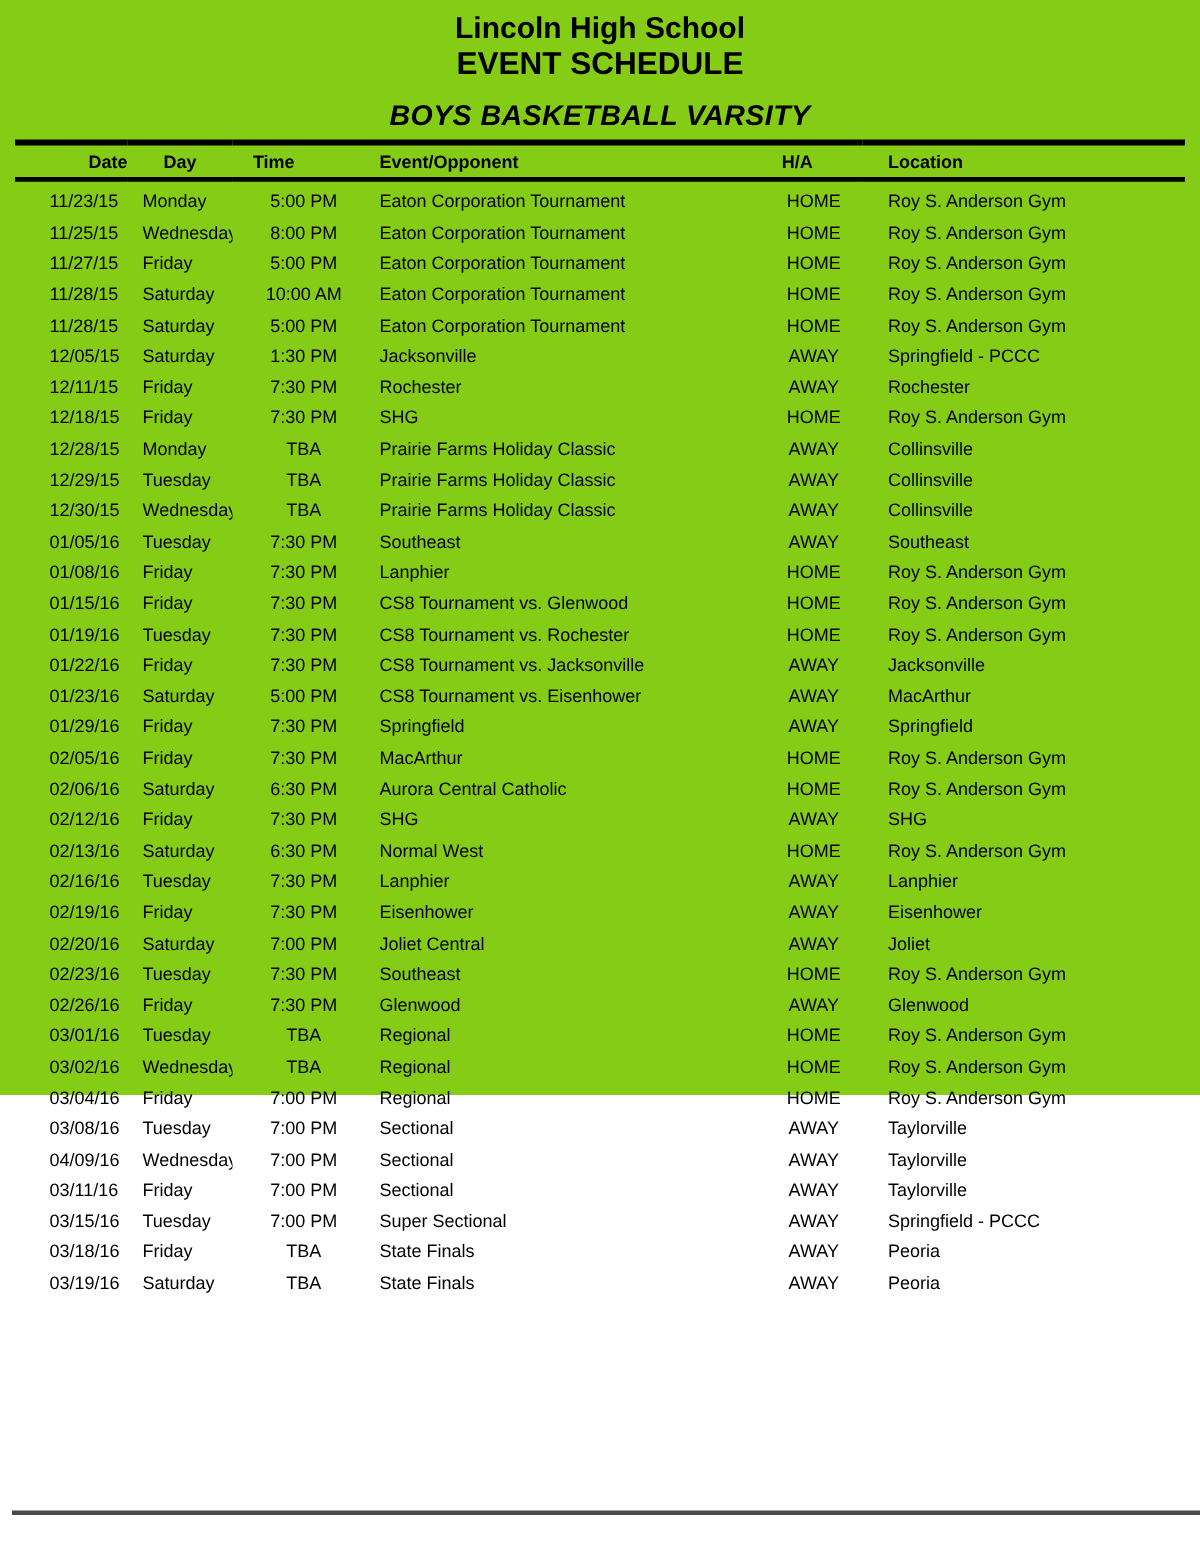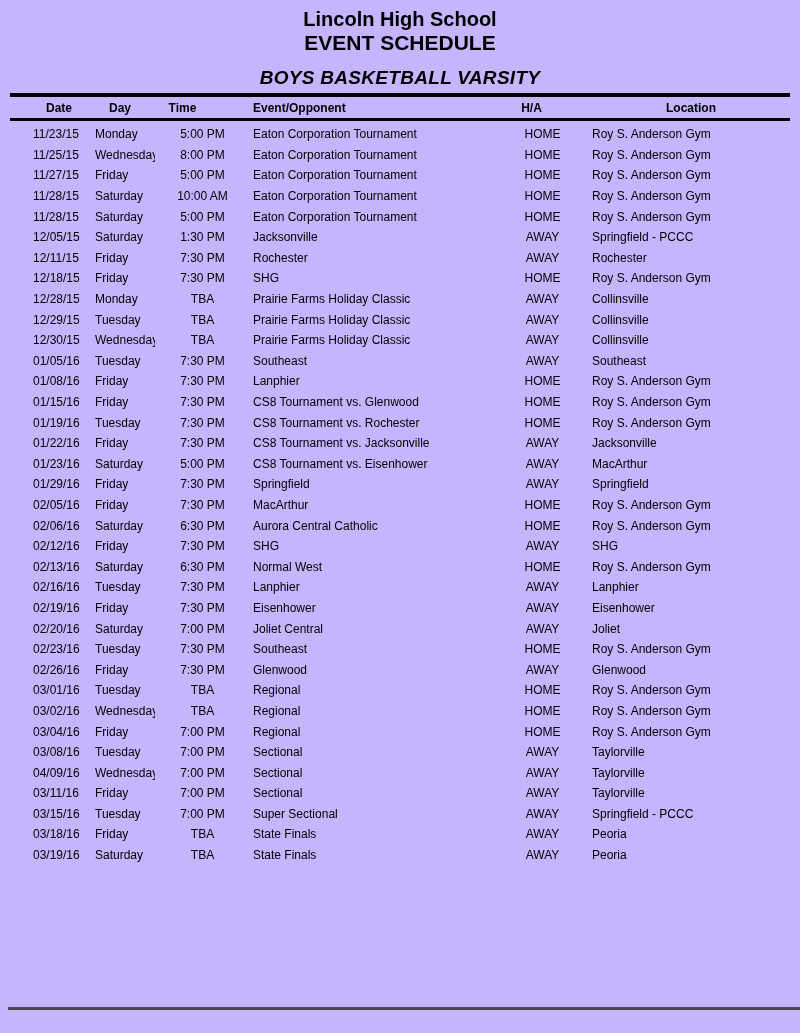--- a/index.html
+++ b/index.html
@@ -8,22 +8,22 @@
     background: #ffffff;
     width: 800px;
     height: 1033px;
     overflow: hidden;
     font-family: "Liberation Sans", sans-serif;
     color: #000000;
   }
   .page {
     position: relative;
     width: 800px;
-    height: 1033px;
-    background: #c4b5fd;
+    height: 730px;
+    background: #84cc16;
   }
   .header {
     text-align: center;
     padding-top: 8px;
   }
   .school-name {
     font-size: 20px;
     font-weight: bold;
     line-height: 1.15;
   }
@@ -57,26 +57,26 @@
   thead th {
     border-top: 4px solid #000;
     border-bottom: 3px solid #000;
     font-size: 12px;
     font-weight: bold;
     height: 21px;
     padding: 0;
     vertical-align: middle;
     white-space: nowrap;
   }
-  thead th:nth-child(1) { text-align: center; padding-left: 23px; }
+  thead th:nth-child(1) { text-align: right; padding-left: 23px; }
   thead th:nth-child(2) { text-align: center; }
   thead th:nth-child(3) { text-align: center; padding-right: 40px; }
   thead th:nth-child(4) { text-align: left; padding-left: 3px; margin-top: 43px; }
   thead th:nth-child(5) { text-align: center; padding-right: 22px; }
-  thead th:nth-child(6) { text-align: center; padding-left: 17px; }
+  thead th:nth-child(6) { text-align: left; padding-left: 17px; }
 
   tbody td {
     font-size: 12px;
     height: 20.6px;
     padding: 0;
     vertical-align: middle;
     white-space: nowrap;
     overflow: hidden;
   }
   tbody tr:first-child td { padding-top: 3px; }

